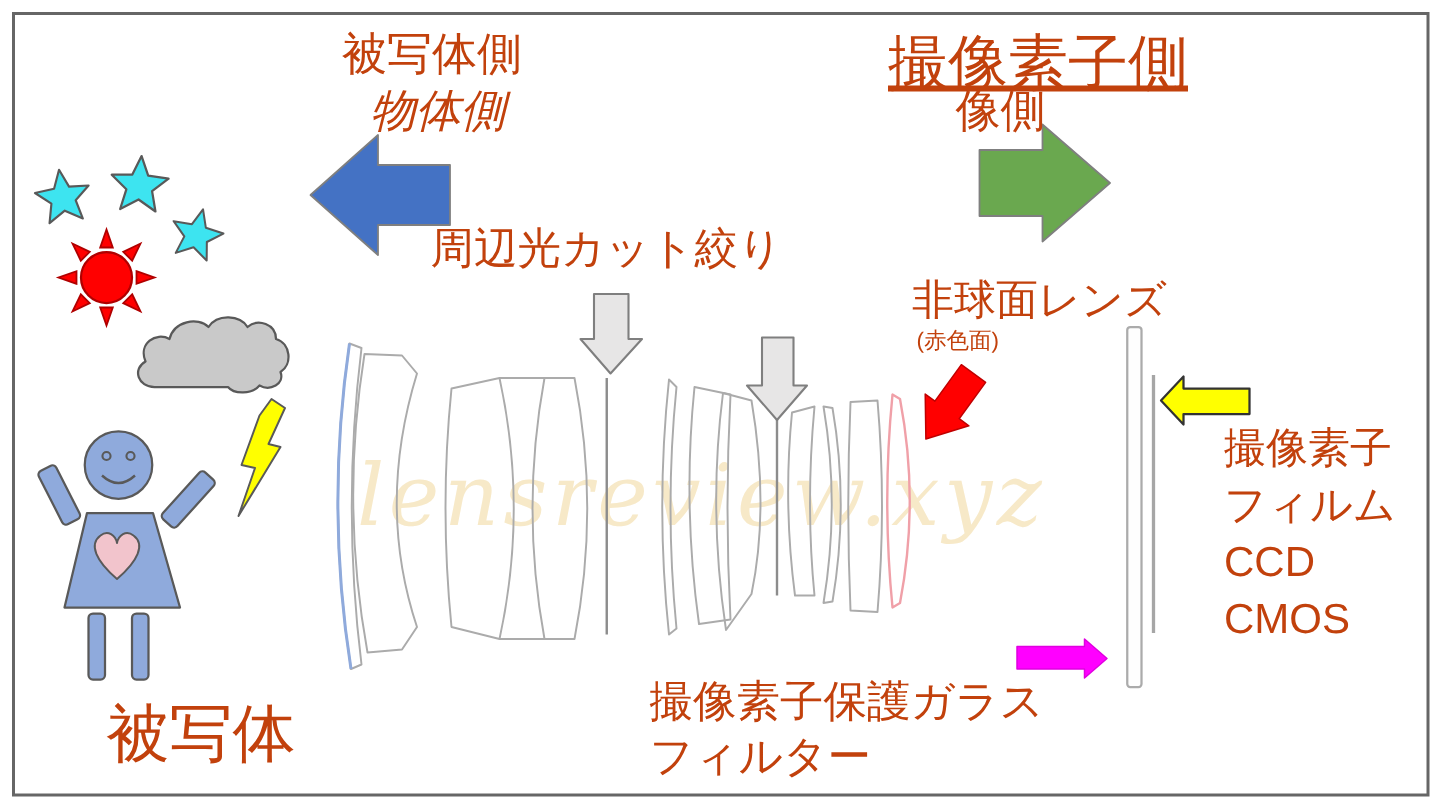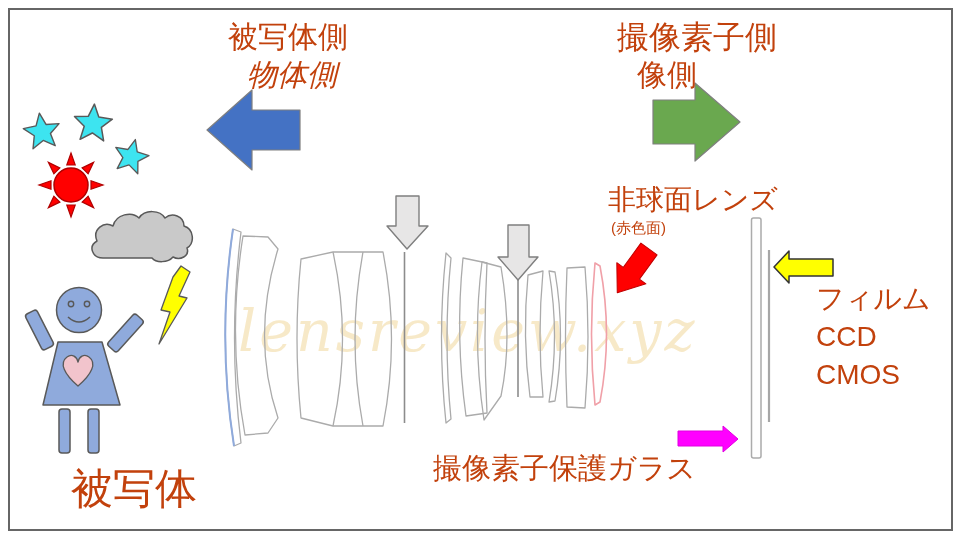--- a/index.html
+++ b/index.html
@@ -10,21 +10,21 @@
   .slide-border{
     position:absolute;left:8px;top:8px;width:941px;height:519px;
     border:2px solid #666;z-index:0;
   }
   .lbl{
     position:absolute;color:#c2410c;white-space:nowrap;line-height:1.12;z-index:3;
     font-family:"Liberation Sans","DejaVu Sans",sans-serif;
   }
   .t-subject-side{left:228px;top:20px;font-size:30px;}
   .t-object-side{left:247px;top:58px;font-size:30px;font-style:italic;}
-  .t-sensor-side{left:617px;top:20px;font-size:32px;}
+  .t-sensor-side{left:592px;top:20px;font-size:40px;text-decoration:underline;}
   .t-image-side{left:637px;top:58px;font-size:30px;}
   .t-peripheral{left:287px;top:150px;font-size:29px;}
   .t-main-ap{left:488px;top:189px;font-size:29px;}
   .t-aspherical{left:608px;top:184px;font-size:28px;}
   .t-red-note{left:611px;top:220px;font-size:15px;}
   .t-sensor-stack{left:816px;top:280px;font-size:28px;line-height:38px;}
   .t-sensor-stack span{display:block;}
   .t-glass1{left:433px;top:452px;font-size:29px;}
   .t-glass2{left:433px;top:489px;font-size:29px;}
   .t-subject{left:38px;top:465px;font-size:42px;margin-left:33px;}
@@ -117,25 +117,28 @@
     </g>
     <polygon points="774,267 789,251 789,259 833,259 833,276 789,276 789,283" fill="#FFFF00" stroke="#333333" stroke-width="1.5" stroke-linejoin="round"></polygon>
     <polygon points="678,431 723,431 723,426 738,439 723,452 723,446 678,446" fill="#FF00FF" stroke="#E000E0" stroke-width="1" stroke-linejoin="round"></polygon>
   </svg>
 
   <div class="lbl t-subject-side">被写体側</div>
   <div class="lbl t-object-side">物体側</div>
   <div class="lbl t-sensor-side">撮像素子側</div>
   <div class="lbl t-image-side">像側</div>
 
+  <div class="lbl t-peripheral">周辺光カット絞り</div>
   <div class="lbl t-aspherical">非球面レンズ</div>
   <div class="lbl t-red-note">(赤色面)</div>
 
   <div class="lbl t-sensor-stack">
+    <span>撮像素子</span>
     <span>フィルム</span>
     <span>CCD</span>
     <span>CMOS</span>
   </div>
 
   <div class="lbl t-glass1">撮像素子保護ガラス</div>
+  <div class="lbl t-glass2">フィルター</div>
   <div class="lbl t-subject">被写体</div>
 
 </div>
 
 </body></html>

